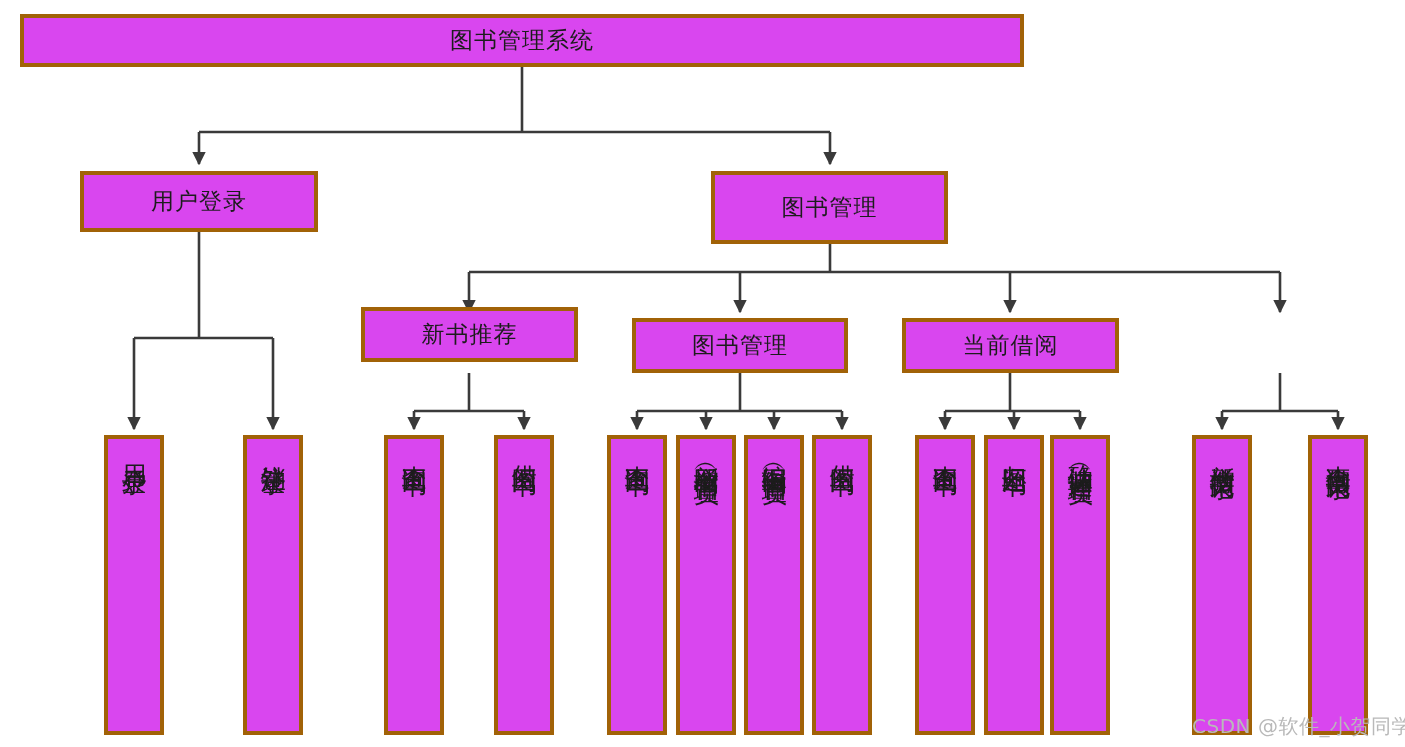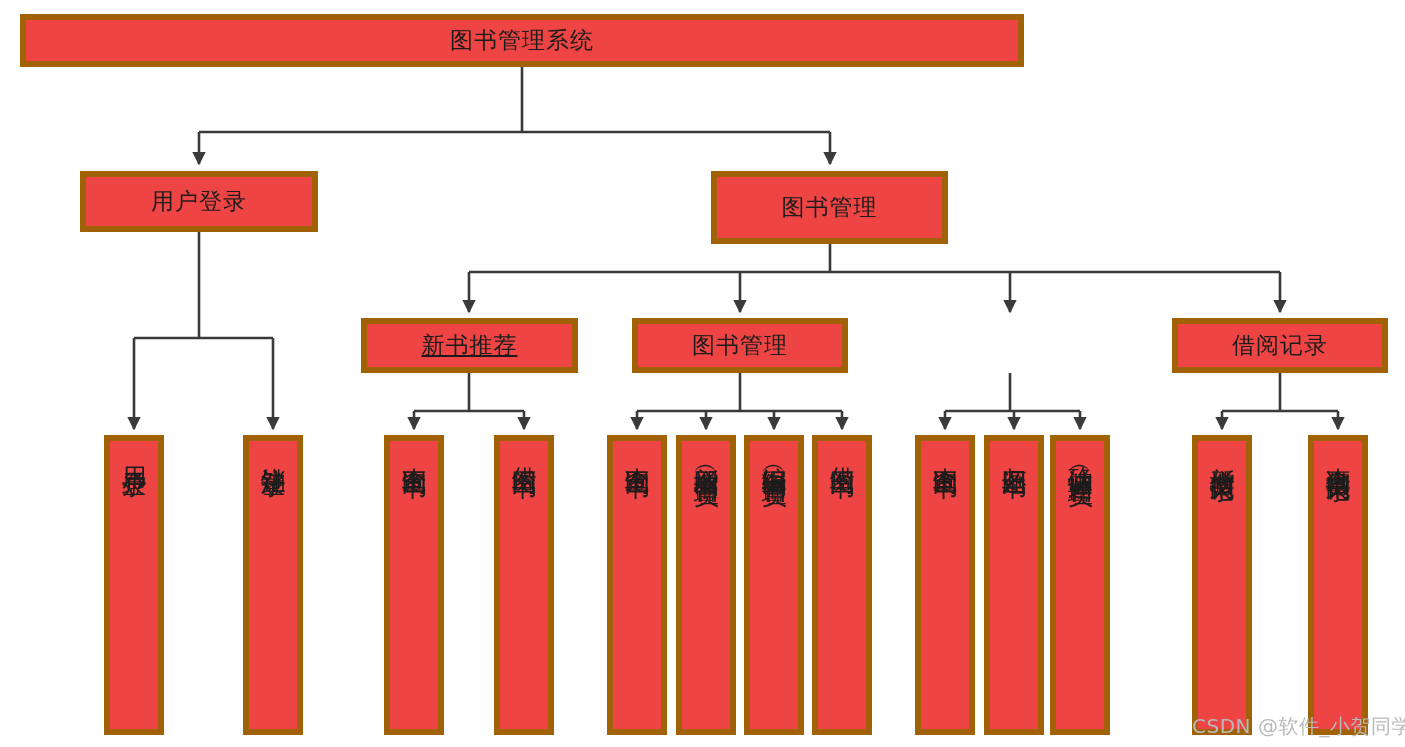--- a/index.html
+++ b/index.html
@@ -23,22 +23,22 @@
     position: absolute;
     left: 0;
     top: 0;
     width: 1405px;
     height: 747px;
     pointer-events: none;
   }
   .node {
     position: absolute;
     box-sizing: border-box;
-    background: #ef4444;
-    border: 6px solid #a16207;
+    background: #d946ef;
+    border: 4px solid #a16207;
     display: flex;
     align-items: center;
     justify-content: center;
     z-index: 2;
   }
   .node-label {
     font-size: 23px;
     line-height: 1.15;
     color: #1c1c1c;
     letter-spacing: 1px;
@@ -128,32 +128,32 @@
   </div>
 
   <div class="node" style="left:80px; top:171px; width:238px; height:61px;">
     <span class="node-label">用户登录</span>
   </div>
 
   <div class="node" style="left:711px; top:171px; width:237px; height:73px;">
     <span class="node-label">图书管理</span>
   </div>
 
-  <div class="node" style="left:361px; top:318px; width:217px; height:55px;text-decoration:underline;">
+  <div class="node" style="left:361px; top:307px; width:217px; height:55px;">
     <span class="node-label">新书推荐</span>
   </div>
 
   <div class="node" style="left:632px; top:318px; width:216px; height:55px;">
     <span class="node-label">图书管理</span>
   </div>
 
-
-  <div class="node" style="left:1172px; top:318px; width:216px; height:55px;">
-    <span class="node-label">借阅记录</span>
-  </div>
+  <div class="node" style="left:902px; top:318px; width:217px; height:55px;">
+    <span class="node-label">当前借阅</span>
+  </div>
+
 
   <div class="node vertical" style="left:104px; top:435px; width:60px; height:300px;">
     <span class="node-label">用户登录</span>
   </div>
 
   <div class="node vertical" style="left:243px; top:435px; width:60px; height:300px;">
     <span class="node-label">注销登录</span>
   </div>
 
   <div class="node vertical" style="left:384px; top:435px; width:60px; height:300px;">

